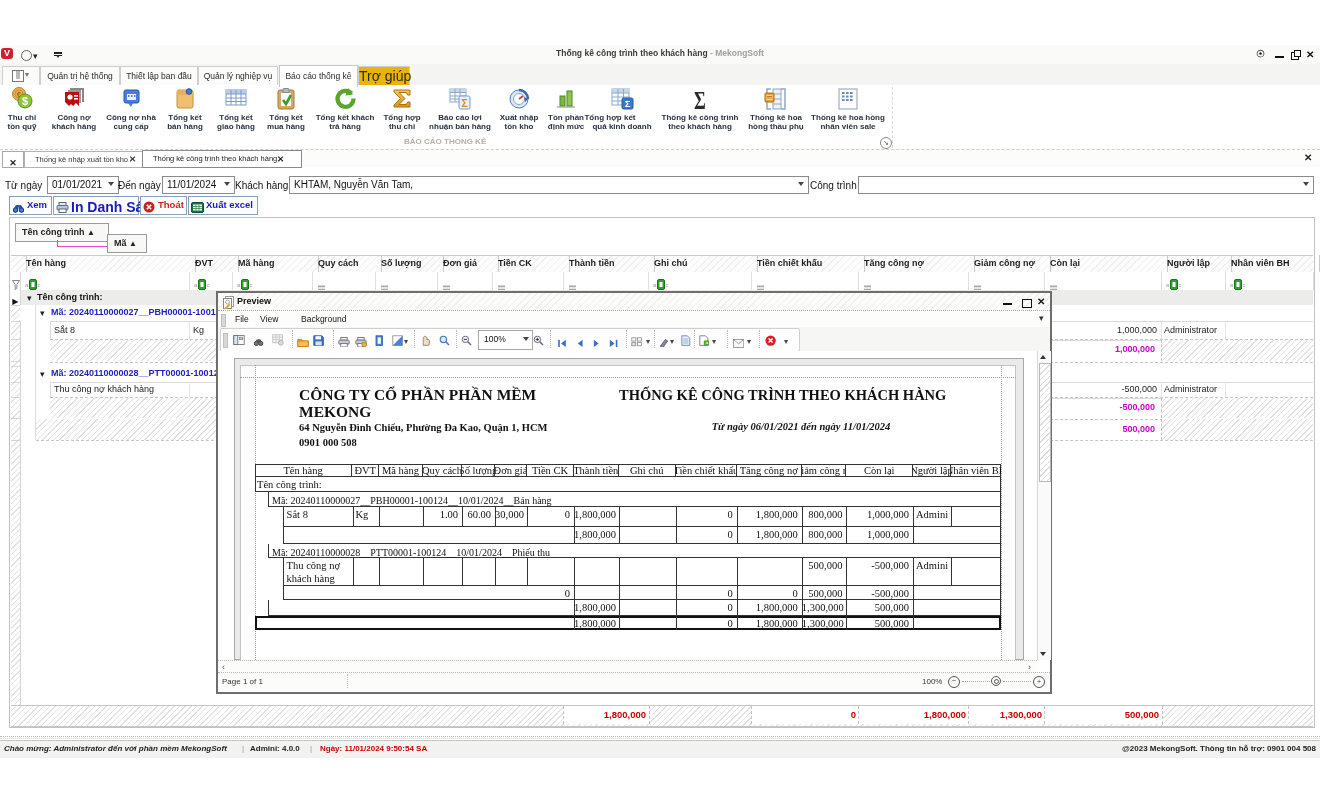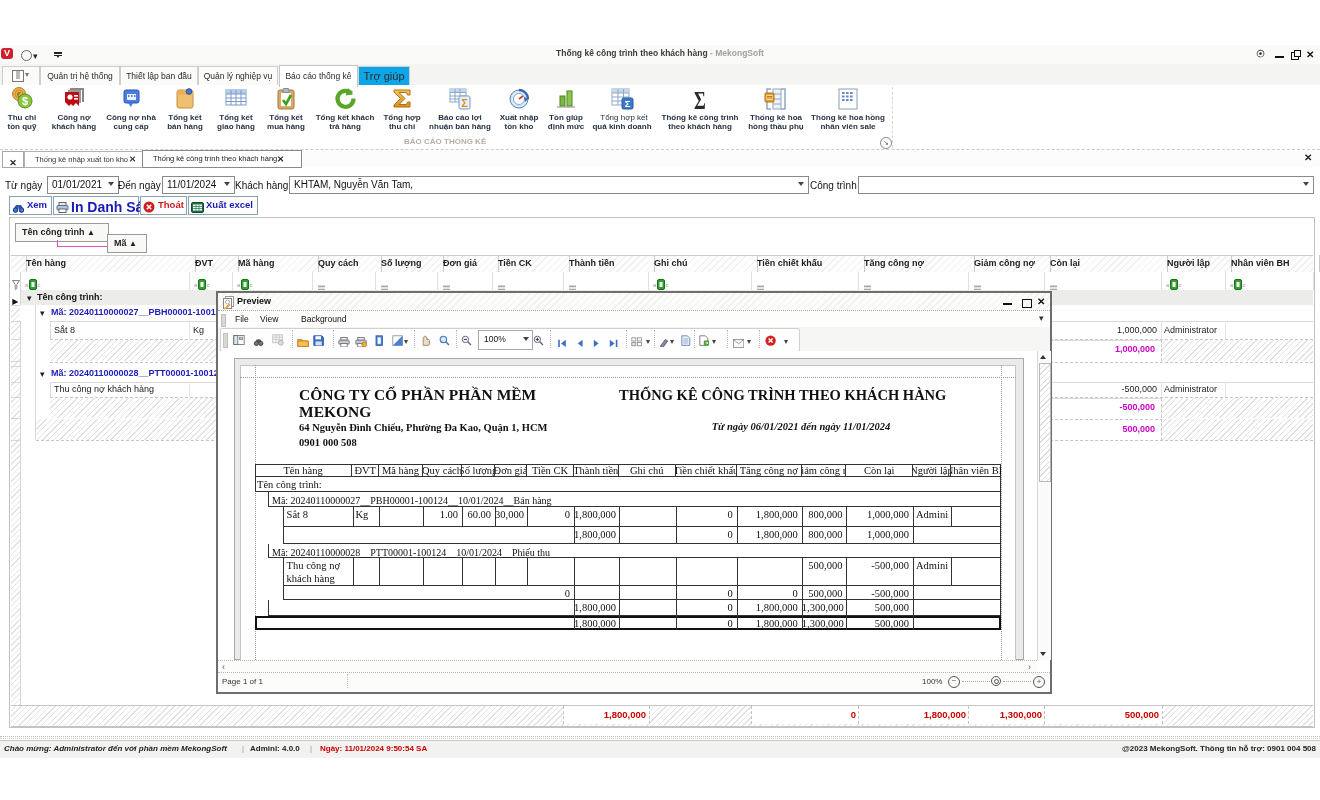--- a/index.html
+++ b/index.html
@@ -24,21 +24,21 @@
 <div style="left:1306px;top:49px;font-size:10px;color:#111;font-weight:bold;">✕</div>
 <div style="left:0px;top:64px;width:1320px;height:21px;background:#f4f4f3;border-bottom:1px solid #cfcfcd;"></div>
 <div style="left:2px;top:66px;width:36px;height:19px;background:#fbfbfa;border:1px solid #cfcfcd;"></div>
 <div style="left:12px;top:70px;width:10px;height:10px;border:1.2px solid #777;background:#fff;"></div>
 <div style="left:16px;top:71px;width:4px;height:8px;background:#bbb;"></div>
 <div style="left:25px;top:70px;font-size:8px;color:#777;">▾</div>
 <div style="left:40px;top:66px;width:78px;height:19px;background:#fbfbfa;border:1px solid #cfcfcd;border-bottom:none;font-size:8.5px;text-align:center;line-height:19px;color:#2b2b2b;white-space:nowrap;">Quản trị hệ thống</div>
 <div style="left:120px;top:66px;width:76px;height:19px;background:#fbfbfa;border:1px solid #cfcfcd;border-bottom:none;font-size:8.5px;text-align:center;line-height:19px;color:#2b2b2b;white-space:nowrap;">Thiết lập ban đầu</div>
 <div style="left:198px;top:66px;width:78px;height:19px;background:#fbfbfa;border:1px solid #cfcfcd;border-bottom:none;font-size:8.5px;text-align:center;line-height:19px;color:#2b2b2b;white-space:nowrap;">Quản lý nghiệp vụ</div>
 <div style="left:279px;top:65px;width:77px;height:21px;background:#fff;border:1px solid #c6c6c4;border-bottom:none;z-index:3;font-size:8.5px;text-align:center;line-height:20px;color:#2b2b2b;white-space:nowrap;">Báo cáo thống kê</div>
-<div style="left:358px;top:66px;width:50px;height:19px;background:#0ea5e9;border:1px solid #cfcfcd;border-bottom:none;font-size:11px;text-align:center;line-height:19px;color:#2b2b2b;white-space:nowrap;">Trợ giúp</div>
+<div style="left:358px;top:66px;width:50px;height:19px;background:#eab308;border:1px solid #cfcfcd;border-bottom:none;font-size:14px;text-align:center;line-height:19px;color:#2b2b2b;white-space:nowrap;">Trợ giúp</div>
 <div style="left:0px;top:85px;width:1320px;height:65px;background:#fff;"></div>
 <div style="left:404px;top:137px;font-size:8px;font-weight:bold;color:#b6aea6;">BÁO CÁO THỐNG KÊ</div>
 <div style="left:892px;top:87px;width:1px;height:61px;border-left:1px dashed #d8d8d6;"></div>
 <div style="left:880px;top:137px;width:10px;height:10px;border:1px solid #888;border-radius:50%;color:#555;font-size:7px;text-align:center;line-height:9px;">↘</div>
 <div style="left:0px;top:149px;width:1320px;height:1px;border-top:1px dashed #cccccb;"></div>
 <div style="left:9px;top:87px;width:26px;height:26px;text-align:center;"><svg width="22" height="22" viewBox="0 0 22 22">
       <circle cx="8" cy="7" r="6.5" fill="#e8b04a" stroke="#b97f28"></circle>
       <circle cx="8" cy="7" r="4" fill="none" stroke="#c89038"></circle>
       <text x="8" y="10" font-size="8" text-anchor="middle" fill="#9a6a18" font-weight="bold">€</text>
       <circle cx="14" cy="14" r="7" fill="#8cc63e" stroke="#5a9020"></circle>
@@ -121,30 +121,30 @@
       <path d="M21 12l-4-2 1 5z" fill="#3868a8"></path>
       <path d="M12 12l4-3" stroke="#c04030" stroke-width="1.6"></path>
     </svg></div>
 <div style="left:449px;top:113px;width:140px;text-align:center;font-size:8px;font-weight:bold;color:#253242;line-height:9px;white-space:nowrap;">Xuất nhập</div>
 <div style="left:449px;top:122px;width:140px;text-align:center;font-size:8px;font-weight:bold;color:#253242;line-height:9px;white-space:nowrap;">tồn kho</div>
 <div style="left:553px;top:87px;width:26px;height:26px;text-align:center;"><svg width="22" height="22" viewBox="0 0 22 22">
       <rect x="5" y="9" width="5" height="10" fill="#7ab840" stroke="#4e8820"></rect>
       <rect x="12" y="4" width="5" height="15" fill="#8cc850" stroke="#4e8820"></rect>
       <path d="M2 20h18" stroke="#888"></path>
     </svg></div>
-<div style="left:496px;top:113px;width:140px;text-align:center;font-size:8px;font-weight:bold;color:#253242;line-height:9px;white-space:nowrap;">Tồn giúp</div>
+<div style="left:496px;top:113px;width:140px;text-align:center;font-size:8px;font-weight:bold;color:#253242;line-height:9px;white-space:nowrap;">Tồn phần</div>
 <div style="left:496px;top:122px;width:140px;text-align:center;font-size:8px;font-weight:bold;color:#253242;line-height:9px;white-space:nowrap;">định mức</div>
 <div style="left:609px;top:87px;width:26px;height:26px;text-align:center;"><svg width="24" height="24" viewBox="0 0 24 24">
       <rect x="2" y="2" width="17" height="16" fill="#fff" stroke="#8aa8cc"></rect>
       <rect x="2" y="2" width="17" height="4" fill="#c8d8ec"></rect>
       <path d="M2 6h17M2 10h17M2 14h17M8 2v16M13.5 2v16" stroke="#8aa8cc"></path>
       <rect x="12" y="11" width="11" height="11" rx="1.5" fill="#3a7ac8" stroke="#2858a0"></rect>
       <text x="17.5" y="20" font-size="9.5" font-weight="bold" text-anchor="middle" fill="#fff">Σ</text>
     </svg></div>
-<div style="left:552px;top:113px;width:116px;text-align:center;font-size:8px;font-weight:normal;color:#253242;line-height:9px;white-space:nowrap;padding-left:14px;">Tổng hợp kết</div>
+<div style="left:552px;top:113px;width:116px;text-align:center;font-size:8px;font-weight:bold;color:#253242;line-height:9px;white-space:nowrap;">Tổng hợp kết</div>
 <div style="left:552px;top:122px;width:140px;text-align:center;font-size:8px;font-weight:bold;color:#253242;line-height:9px;white-space:nowrap;">quả kinh doanh</div>
 <div style="left:687px;top:87px;width:26px;height:26px;text-align:center;"><svg width="24" height="26" viewBox="0 0 24 26">
       <text x="12" y="22" font-size="25" font-weight="bold" text-anchor="middle" fill="#2b2b2b" font-family="'Liberation Serif', serif" transform="translate(12 0) scale(0.72 1) translate(-12 0)">Σ</text>
     </svg></div>
 <div style="left:630px;top:113px;width:140px;text-align:center;font-size:8px;font-weight:bold;color:#253242;line-height:9px;white-space:nowrap;">Thống kê công trình</div>
 <div style="left:630px;top:122px;width:140px;text-align:center;font-size:8px;font-weight:bold;color:#253242;line-height:9px;white-space:nowrap;">theo khách hàng</div>
 <div style="left:763px;top:87px;width:26px;height:26px;text-align:center;"><svg width="26" height="24" viewBox="0 0 26 24">
       <path d="M8 2h-4v20h4" fill="none" stroke="#90a8c0" stroke-width="1.5"></path>
       <path d="M18 2h4v20h-4" fill="none" stroke="#90a8c0" stroke-width="1.5"></path>
       <rect x="10" y="2" width="8" height="20" fill="#eef2f8" stroke="#90a8c0"></rect>

